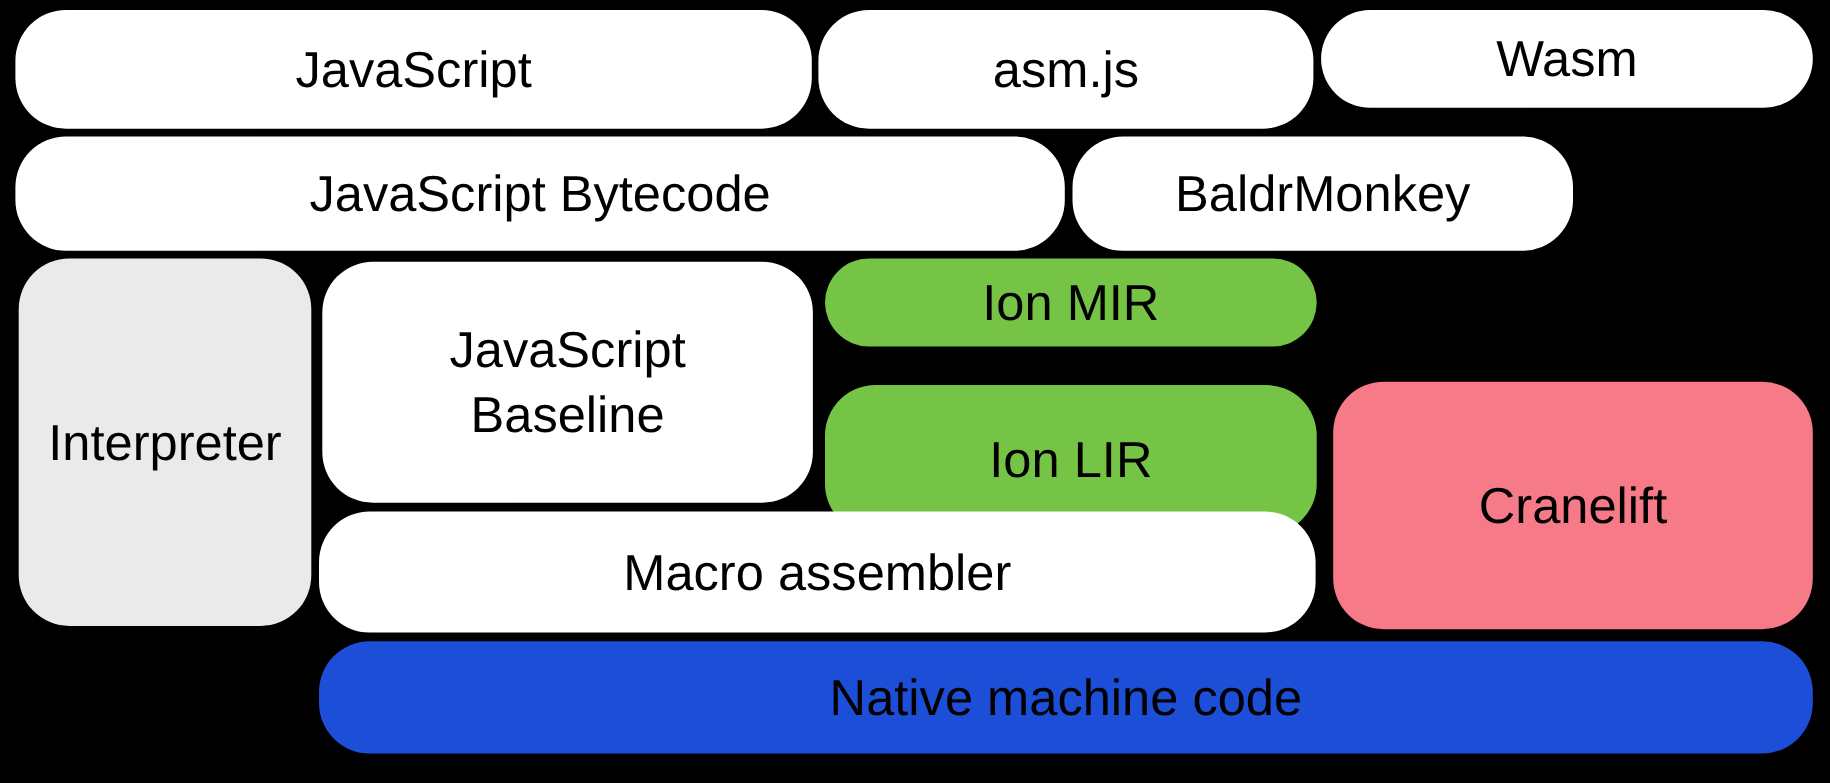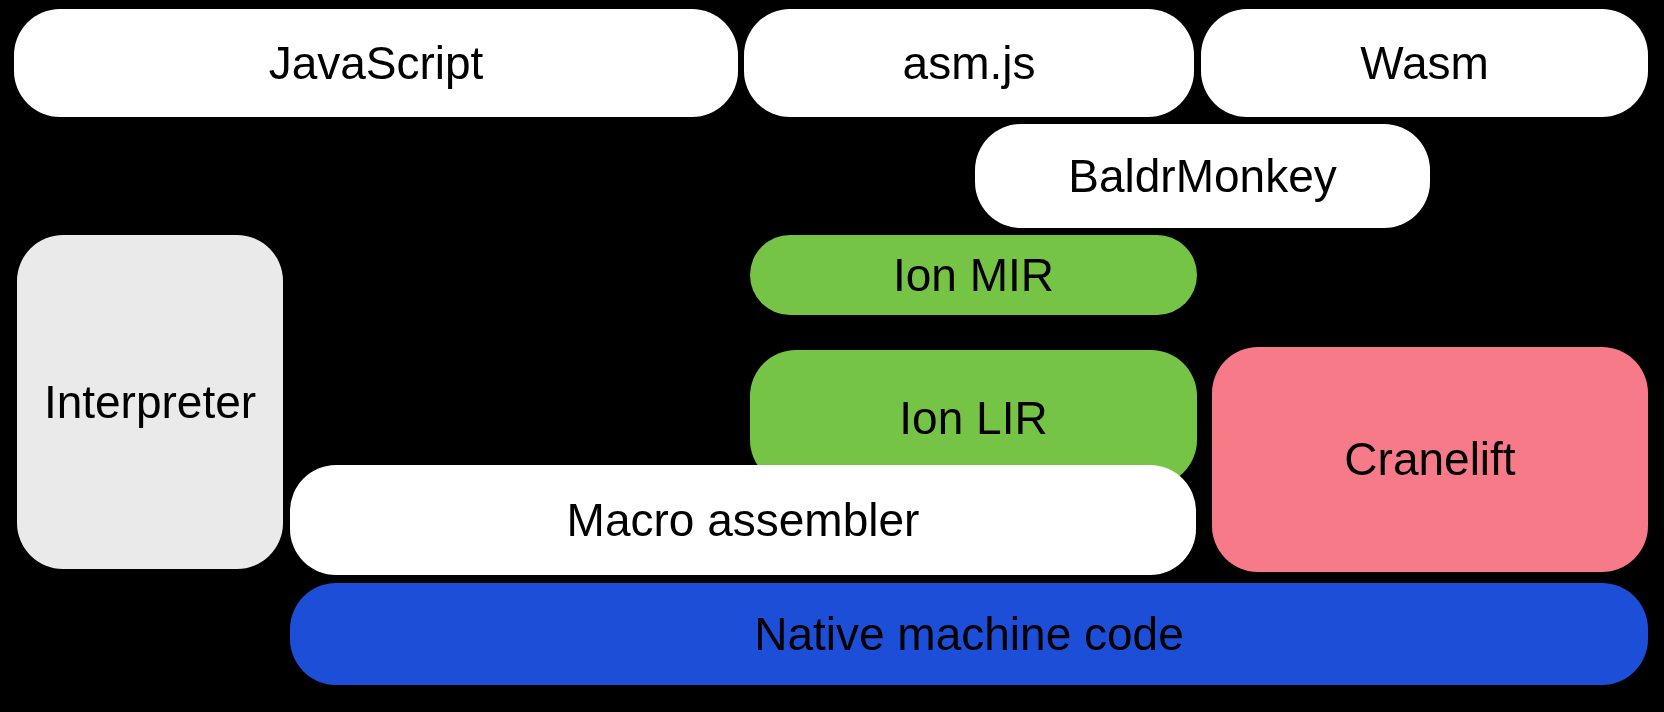--- a/index.html
+++ b/index.html
@@ -25,21 +25,21 @@
     background: #ffffff;
     color: #000000;
     font-size: 46px;
     line-height: 1.27;
     box-sizing: border-box;
     white-space: pre-line;
   }
   
   .b-javascript { left: 14px;   top: 9px;   width: 724px;  height: 108px; }
   .b-asmjs      { left: 744px;  top: 9px;   width: 450px;  height: 108px; }
-  .b-wasm       { left: 1201px; top: 9px;   width: 447px;  height: 108px; }
+  .b-wasm       { left: 1201px; top: 9px;   width: 447px;  height: 89px; }
   
   .b-bytecode   { left: 14px;   top: 124px; width: 954px;  height: 104px; }
   .b-baldr      { left: 975px;  top: 124px; width: 455px;  height: 104px; }
   
   .b-interp     { left: 17px;   top: 235px; width: 266px;  height: 334px; }
   .b-baseline   { left: 293px;  top: 238px; width: 446px;  height: 219px; padding: 0 70px; }
   .b-ionmir     { left: 750px;  top: 235px; width: 447px;  height: 80px; }
   .b-ionlir     { left: 750px;  top: 350px; width: 447px;  height: 136px; }
   .b-cranelift  { left: 1212px; top: 347px; width: 436px;  height: 225px; }
   .b-macro      { left: 290px;  top: 465px; width: 906px;  height: 110px; }
@@ -50,25 +50,27 @@
 <body>
 
 <div class="canvas">
 
   <div class="box b-asmjs" style="background-color: rgb(255, 255, 255);">asm.js</div>
 
   <div class="box b-javascript" style="background-color: rgb(255, 255, 255);">JavaScript</div>
 
   <div class="box b-wasm" style="background-color: rgb(255, 255, 255);">Wasm</div>
 
+  <div class="box b-bytecode" style="background-color: rgb(255, 255, 255);">JavaScript Bytecode</div>
 
   <div class="box b-interp" style="background-color: rgb(234, 234, 234);">Interpreter</div>
 
   <div class="box b-baldr" style="background-color: rgb(255, 255, 255);">BaldrMonkey</div>
 
+  <div class="box b-baseline" style="background-color: rgb(255, 255, 255);">JavaScript Baseline</div>
 
   <div class="box b-ionmir" style="background-color: rgb(118, 196, 70);">Ion MIR</div>
 
   <div class="box b-ionlir" style="background-color: rgb(118, 196, 70);">Ion LIR</div>
 
   <div class="box b-cranelift" style="background-color: rgb(246, 122, 136);">Cranelift</div>
 
   <div class="box b-macro" style="background-color: rgb(255, 255, 255); text-align: right;">Macro assembler</div>
 
   <div class="box b-native" style="background-color: #1d4ed8;">Native machine code</div>

